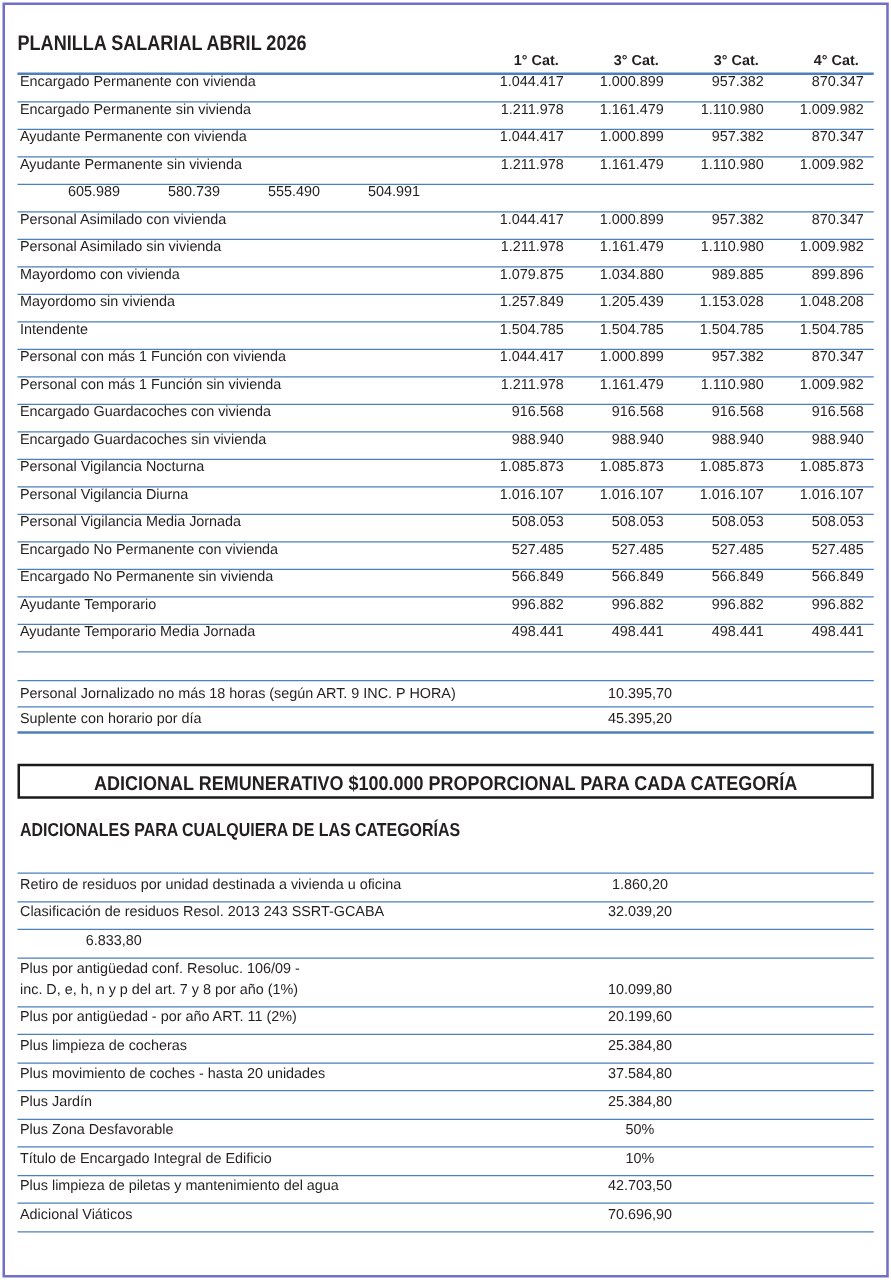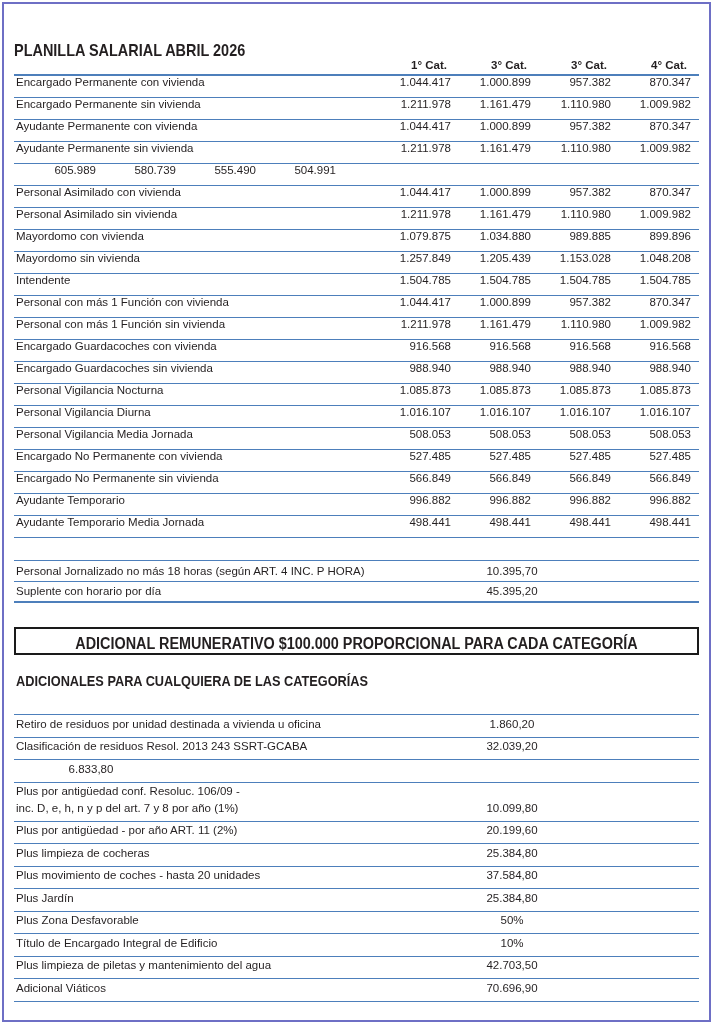--- a/index.html
+++ b/index.html
@@ -10,21 +10,21 @@
   }
   * { margin: 0; padding: 0; box-sizing: border-box; }
   html, body { width: 713px; height: 1024px; }
   body {
     font-family: "Liberation Sans", sans-serif;
     color: var(--ink);
     background: #ffffff;
   }
   .page { position: relative; width: 713px; height: 1024px; background: #fff; overflow: hidden; }
   .frame { position: absolute; inset: 2px; border: 2px solid var(--frame); pointer-events: none; }
-  .content { position: absolute; left: 14px; right: 14px; top: 16px; }
+  .content { position: absolute; left: 14px; right: 14px; top: 0; }
 
   .doc-title { margin-top: 26px; height: 17px; font-size: 17px; font-weight: bold; line-height: 17px; white-space: nowrap; }
   .squeeze { display: inline-block; transform: scaleX(0.85); transform-origin: 0 50%; white-space: nowrap; }
 
   
   .salary-table { font-size: 11.5px; }
   .srow {
     display: flex; align-items: flex-start;
     height: 22px; padding: 0 8px 4px 2px;
     border-bottom: 1.5px solid var(--rule);
@@ -261,21 +261,21 @@
             <div class="c-num">498.441</div>
           </div>
         </div>
     </div>
 
     <div class="gap"></div>
 
     <div class="mini-table">
 
         <div class="mrow">
-          <div class="m-label">Personal Jornalizado no más 18 horas (según ART. 4 INC. P HORA)</div>
+          <div class="m-label">Personal Jornalizado no más 18 horas (según ART. 9 INC. P HORA)</div>
           <div class="m-value">10.395,70</div>
           <div class="m-spacer"></div>
         </div>
 
         <div class="mrow">
           <div class="m-label">Suplente con horario por día</div>
           <div class="m-value">45.395,20</div>
           <div class="m-spacer"></div>
         </div>
       </div>

